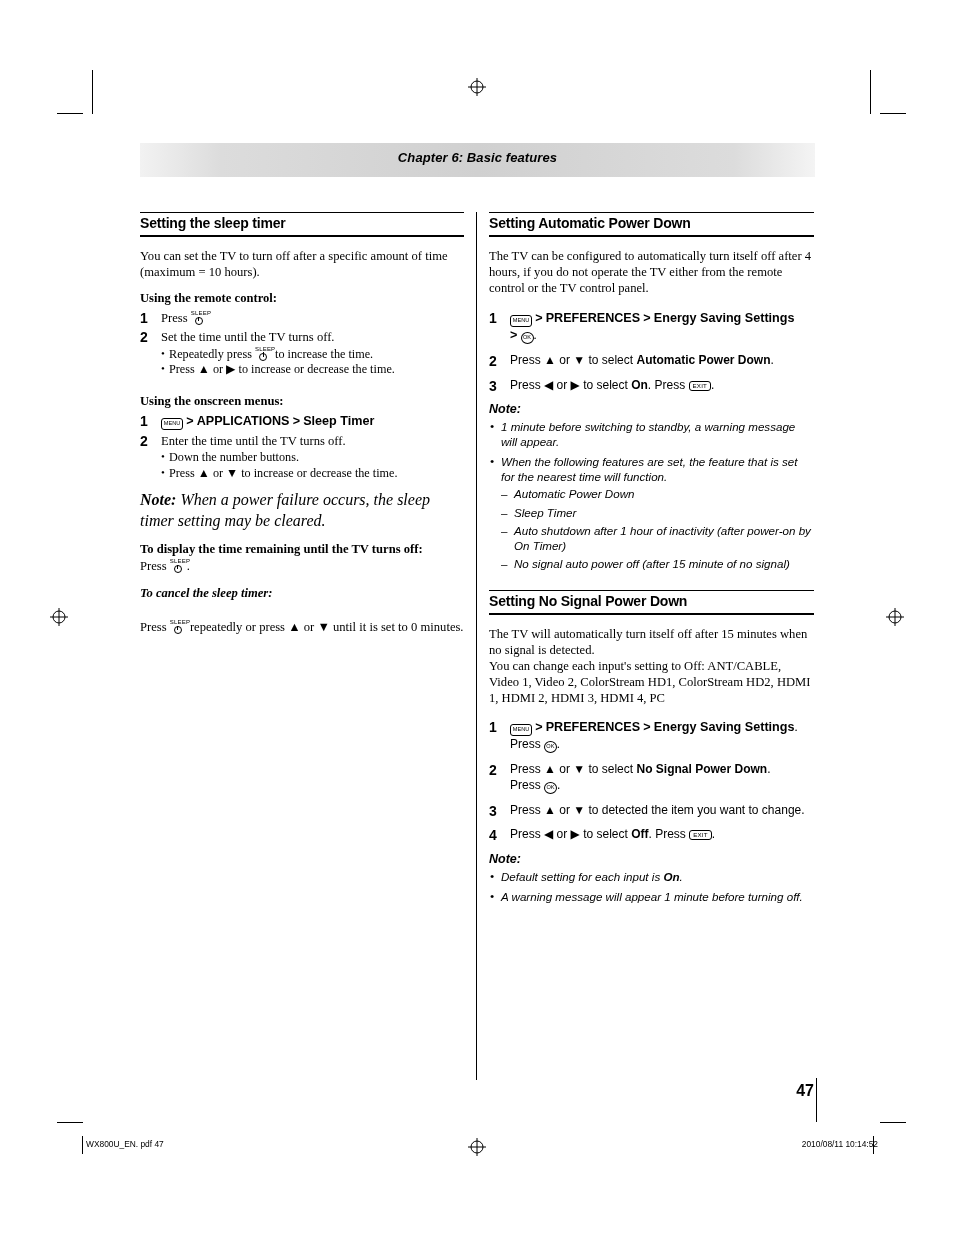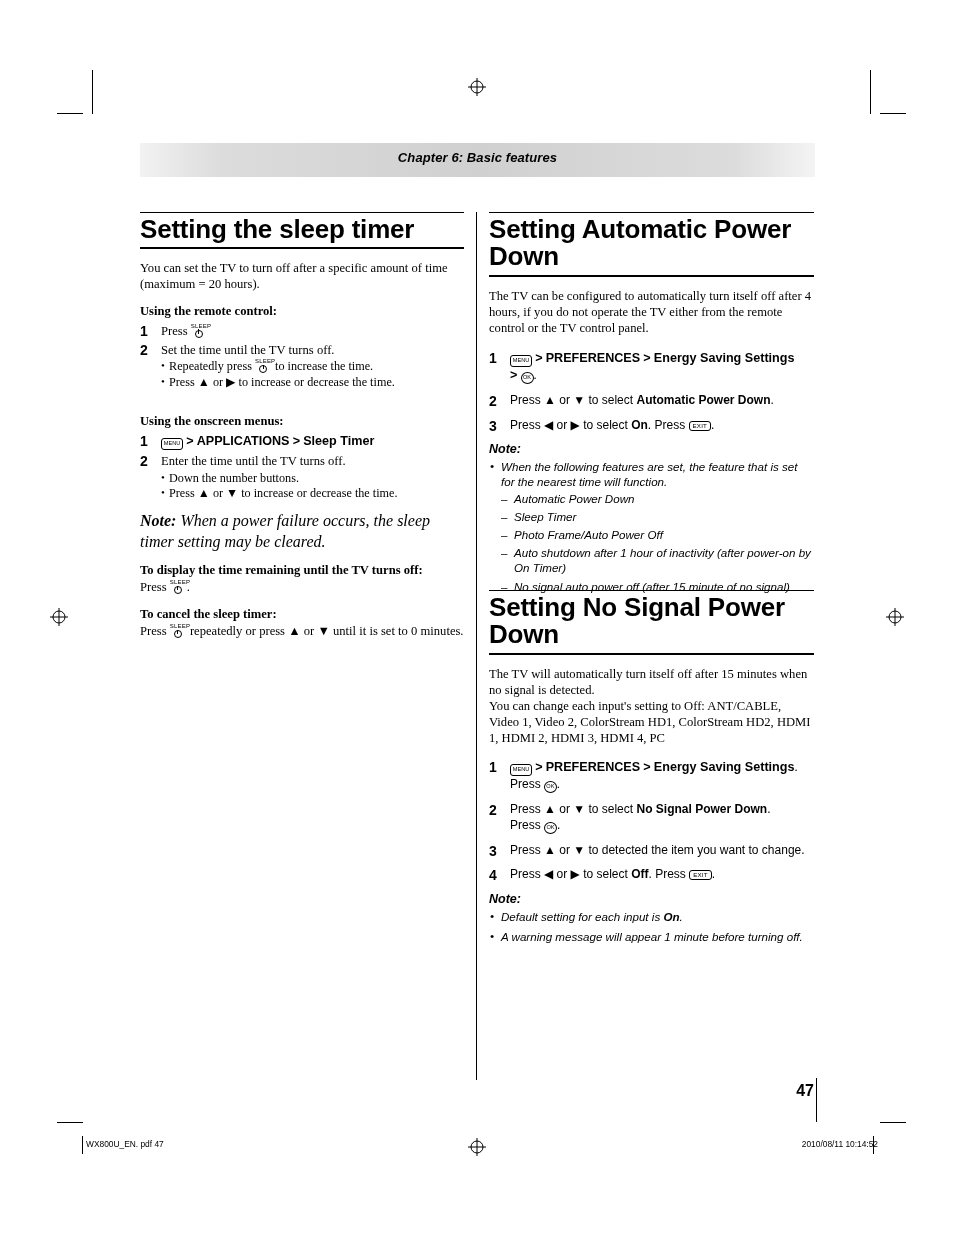--- a/index.html
+++ b/index.html
@@ -64,21 +64,21 @@
     top: 212px;
     width: 1px;
     height: 868px;
     background: #000;
   }
 
   
   .h1 {
     font-family: "Liberation Sans", sans-serif;
     font-weight: bold;
-    font-size: 26px;
+    font-size: 14px;
     letter-spacing: -0.2px;
     line-height: 1.05;
     padding-bottom: 4px;
     border-bottom: 2.5px solid #000;
     border-top: 1px solid #000;
     padding-top: 3px;
     margin: 0 0 11px 0;
   }
 
   .body-p {
@@ -335,42 +335,42 @@
 
 <div class="header-band"></div>
 <div class="header-title">Chapter 6: Basic features</div>
 
 <div class="vrule"></div>
 
 <div class="col col-left">
 
   <h1 class="h1">Setting the sleep timer</h1>
 
-  <p class="body-p">You can set the TV to turn off after a specific amount of time (maximum = 20 hours).</p>
+  <p class="body-p">You can set the TV to turn off after a specific amount of time (maximum = 10 hours).</p>
 
   <p class="subhead">Using the remote control:</p>
 
   <div class="step">
     <span class="num">1</span>
     <span>Press</span>
     <span class="sleepkey"><span class="lbl">SLEEP</span><span class="circ"></span></span>
   </div>
 
   <div class="step" style="margin-bottom:10px;">
     <span class="num">2</span>
     <span>Set the time until the TV turns off.</span>
     <ul class="bullets">
       <li><span>Repeatedly press</span>
         <span class="sleepkey"><span class="lbl">SLEEP</span><span class="circ"></span></span>
         <span>to increase the time.</span></li>
       <li>Press ▲ or ▶ to increase or decrease the time.</li>
     </ul>
   </div>
 
-  <p class="subhead" style="margin-top:24px;">Using the onscreen menus:</p>
+  <p class="subhead" style="margin-top:16px;">Using the onscreen menus:</p>
 
   <div class="step">
     <span class="num">1</span>
     <span class="key-round" style="width:20px;border-radius:3px;font-size:5.6px;">MENU</span>
     <span class="gt sans">&gt;</span>
     <span class="sansb">APPLICATIONS</span>
     <span class="gt sans">&gt;</span>
     <span class="sansb">Sleep Timer</span>
   </div>
 
@@ -387,21 +387,21 @@
     <span class="note-lbl">Note:</span>
     <span>When a power failure occurs, the sleep timer setting may be cleared.</span>
   </p>
 
   <p class="subhead" style="margin-bottom:1px;">To display the time remaining until the TV turns off:</p>
   <p class="body-p" style="margin-bottom:12px;">
     <span>Press</span>
     <span class="sleepkey"><span class="lbl">SLEEP</span><span class="circ"></span></span>.
   </p>
 
-  <p class="subhead" style="margin-bottom:1px;">To cancel the sleep timer:</p>
+  <p class="subhead" style="margin-bottom:18px;font-style:italic;">To cancel the sleep timer:</p>
   <p class="body-p">
     <span>Press</span>
     <span class="sleepkey"><span class="lbl">SLEEP</span><span class="circ"></span></span>
     <span>repeatedly or press ▲ or ▼ until it is set to 0 minutes.</span>
   </p>
 
 </div>
 
 <div class="col col-right">
 
@@ -428,26 +428,26 @@
 
   <div class="step sans">
     <span class="num">3</span>
     <span>Press ◀ or ▶ to select</span>
     <span class="sansb">On</span><span>. Press</span>
     <span class="key">EXIT</span>.
   </div>
 
   <p class="note-head">Note:</p>
   <ul class="note-list">
+    <li>1 minute before switching to standby, a warning message will appear.</li>
     <li>
       <span>When the following features are set, the feature that is set for the nearest time will function.</span>
       <ul class="dash-list">
         <li>Automatic Power Down</li>
         <li>Sleep Timer</li>
-        <li>Photo Frame/Auto Power Off</li>
         <li>Auto shutdown after 1 hour of inactivity (after power-on by On Timer)</li>
         <li>No signal auto power off (after 15 minute of no signal)</li>
       </ul>
     </li>
   </ul>
 
 </div>
 
 <div class="col col-right" style="top:590px;">
 

